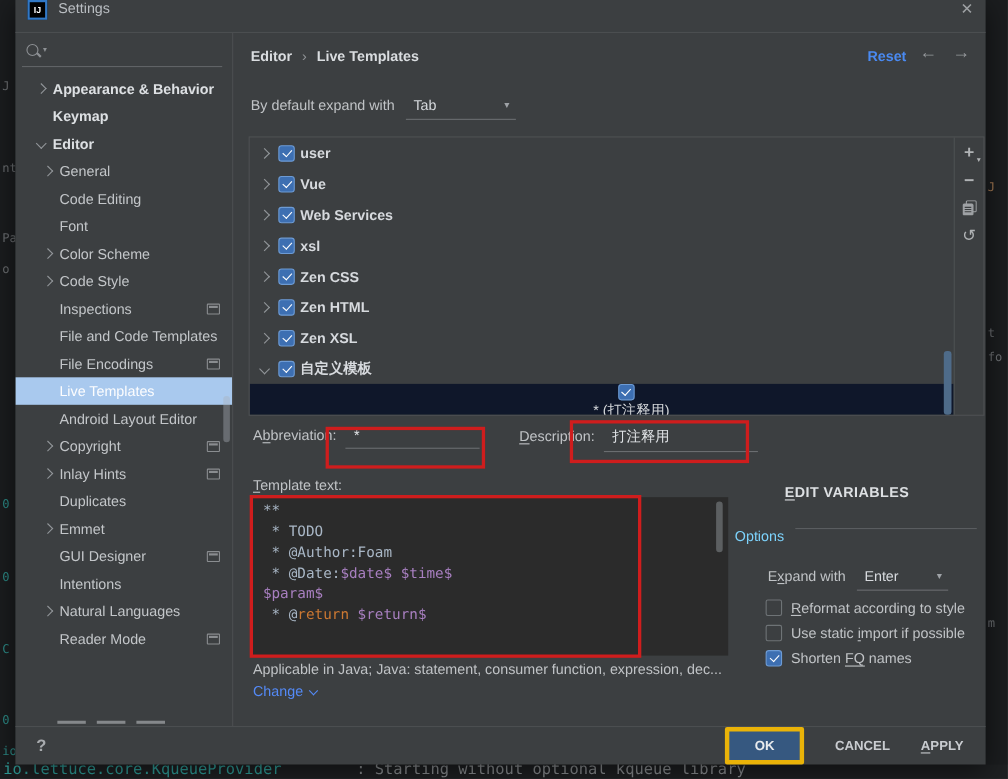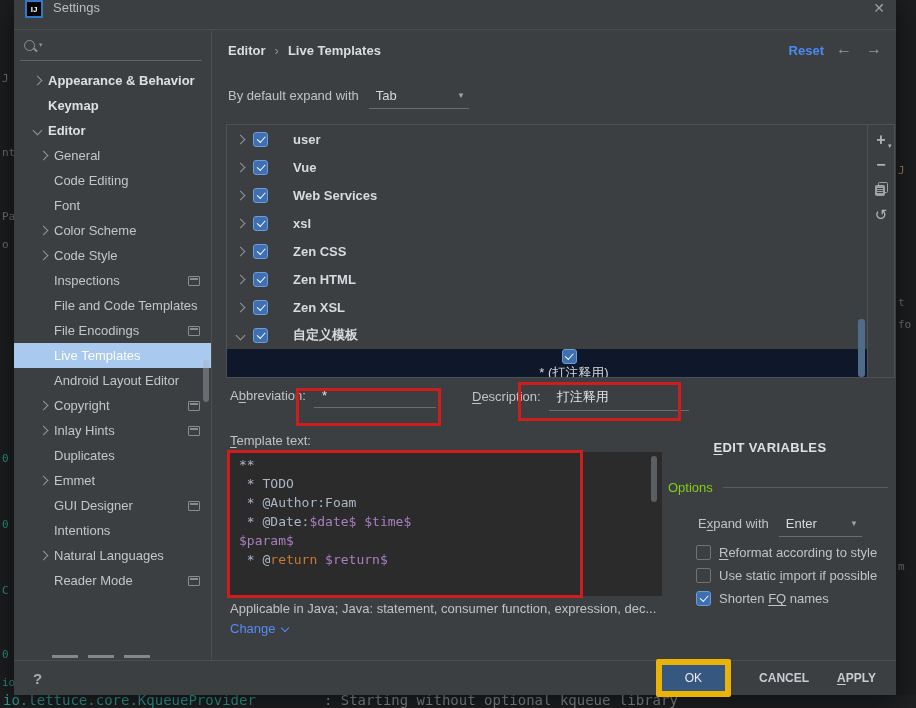--- a/index.html
+++ b/index.html
@@ -72,21 +72,21 @@
   .list-block { position:absolute; left:13px; top:94px; width:669px; height:254px; border:1px solid #4e5153; }
   .tpl-tree { position:absolute; left:0; top:0; bottom:0; width:640px; overflow:hidden; }
   .trow { height:28px; display:flex; align-items:center; padding-left:10px; cursor:default; }
   .trow .chev { margin-right:9px; }
   .cb { width:15px; height:15px; border-radius:3px; background:#3d6fb2; border:1px solid #6d9bd4;
         position:relative; flex:none; }
   .cb::after { content:""; position:absolute; left:2.5px; top:3px; width:7px; height:3.5px;
                border-left:1.7px solid #fff; border-bottom:1.7px solid #fff; transform:rotate(-48deg); }
   .cb.un { background:transparent; border:1.5px solid #6e7376; border-radius:2px; }
   .cb.un::after { display:none; }
-  .gname { font-weight:bold; color:#d7dade; margin-left:25px; }
+  .gname { font-weight:bold; color:#d7dade; margin-left:5px; }
   .trow.child { padding-left:44px; }
   .trow.child.sel { background:#0f172a;flex-direction:column; }
   .trow.child .cname { margin-left:10px; color:#d4d7da; }
   .list-thumb { position:absolute; right:29px; top:194px; width:7px; height:58px; background:#4e6b89; border-radius:3px; }
   .tools { position:absolute; right:0; top:0; bottom:0; width:27px; border-left:1px solid #4e5153;
            display:flex; flex-direction:column; align-items:center; padding-top:7px; gap:9px; color:#b0b3b5; }
   .tool { cursor:pointer; line-height:1; }
   .t-add { position:relative; font-size:16px; font-weight:bold; }
   .t-add .mini { position:absolute; right:-7px; bottom:-1px; font-size:6px; color:#b0b3b5; }
   .t-min { font-size:16px; font-weight:bold; }
@@ -103,34 +103,34 @@
             padding:3px 9px; color:#a9b7c6; overflow:hidden; white-space:pre; }
   .c-v { color:#a87fc0; } .c-k { color:#cc7832; }
   .ed-thumb { position:absolute; left:438px; top:426px; width:6px; height:46px; background:#5c5f61; border-radius:3px; }
   .applicable { position:absolute; left:17px; top:571px; color:#c0c3c6; width:440px; white-space:nowrap; overflow:hidden; }
   .change { position:absolute; left:17px; top:591px; color:#548af7; cursor:pointer; }
   .change .chev { border-color:#548af7; width:6px; height:6px; margin-left:6px; position:relative; top:-2px; }
 
   .opts { position:absolute; left:447px; top:0; right:0; bottom:0; }
   .editvars { position:absolute; left:0; right:16px; top:410px; text-align:center; font-weight:bold;
               color:#dde0e3; letter-spacing:.4px; cursor:pointer; }
-  .optsep { position:absolute; left:8px; right:8px; top:450px; display:flex; align-items:center; gap:10px; color:#84cc16; }
+  .optsep { position:absolute; left:8px; right:8px; top:450px; display:flex; gap:10px; color:#7dd3fc; }
   .optsep .line { flex:1; height:1px; background:#5a5d60; }
   .expandwith { position:absolute; left:38px; top:486px; color:#c0c3c6; }
   .expandwith .dd { min-width:83px; }
   .optcbs { position:absolute; left:36px; top:515px; display:flex; flex-direction:column; gap:8px; }
   .ocb-row { display:flex; align-items:center; color:#c0c3c6; cursor:default; }
   .ocb-row .lab { margin-left:8px; }
 
   
   .footer { position:absolute; left:0; right:0; bottom:0; height:35px; border-top:1px solid #4b4e50;
             display:flex; align-items:center; }
   .help { margin-left:19px; color:#a8abae; font-weight:bold; font-size:15px; cursor:pointer; }
   .btns { margin-left:auto; display:flex; align-items:center; gap:28px; padding-right:20px; }
-  .btn-ok { background:#365880; border:6px solid #eab308; color:#e9ebed; font-weight:normal; font-size:12px;
+  .btn-ok { background:#365880; border:4px solid #eab308; color:#e9ebed; font-weight:bold; font-size:12px;
             padding:6px 23px; border-radius:2px; cursor:pointer; font-family:inherit; }
   .btn-flat { background:none; border:none; color:#c9ccd0; font-weight:bold; font-size:12px; cursor:pointer; font-family:inherit; }
 
   
   .redbox { position:absolute; border:3px solid #cf1d1d; pointer-events:none; z-index:50; }
   #rb1 { left:296px; top:388px; width:145px; height:38px; }
   #rb2 { left:518px; top:382px; width:163px; height:39px; }
   #rb3 { left:227px; top:450px; width:356px; height:148px; }
 
   u { text-underline-offset:2px; }

